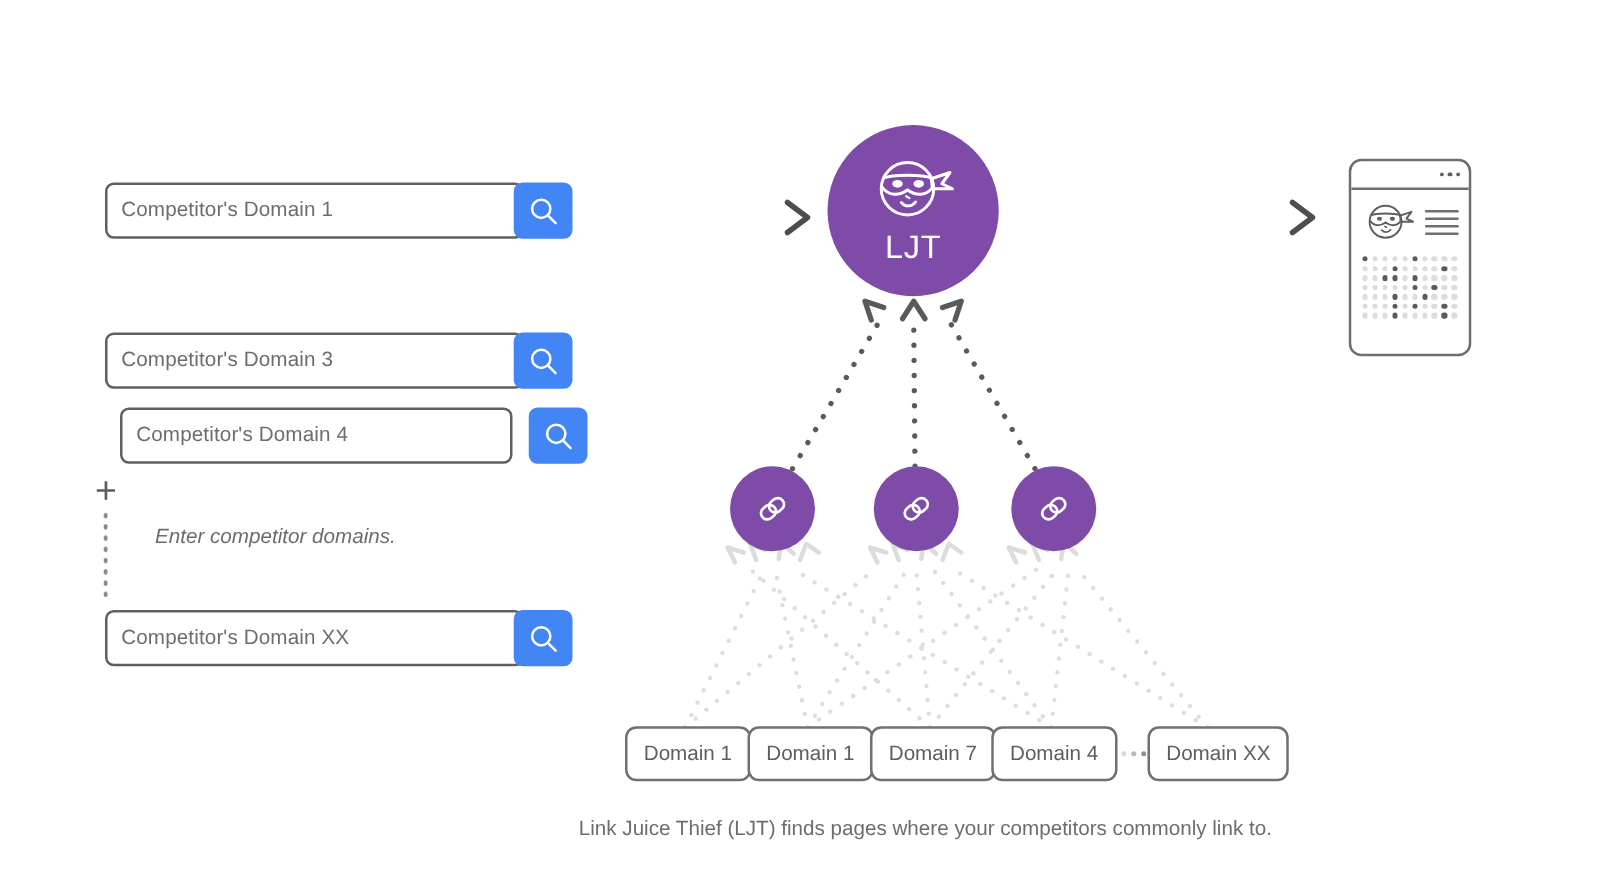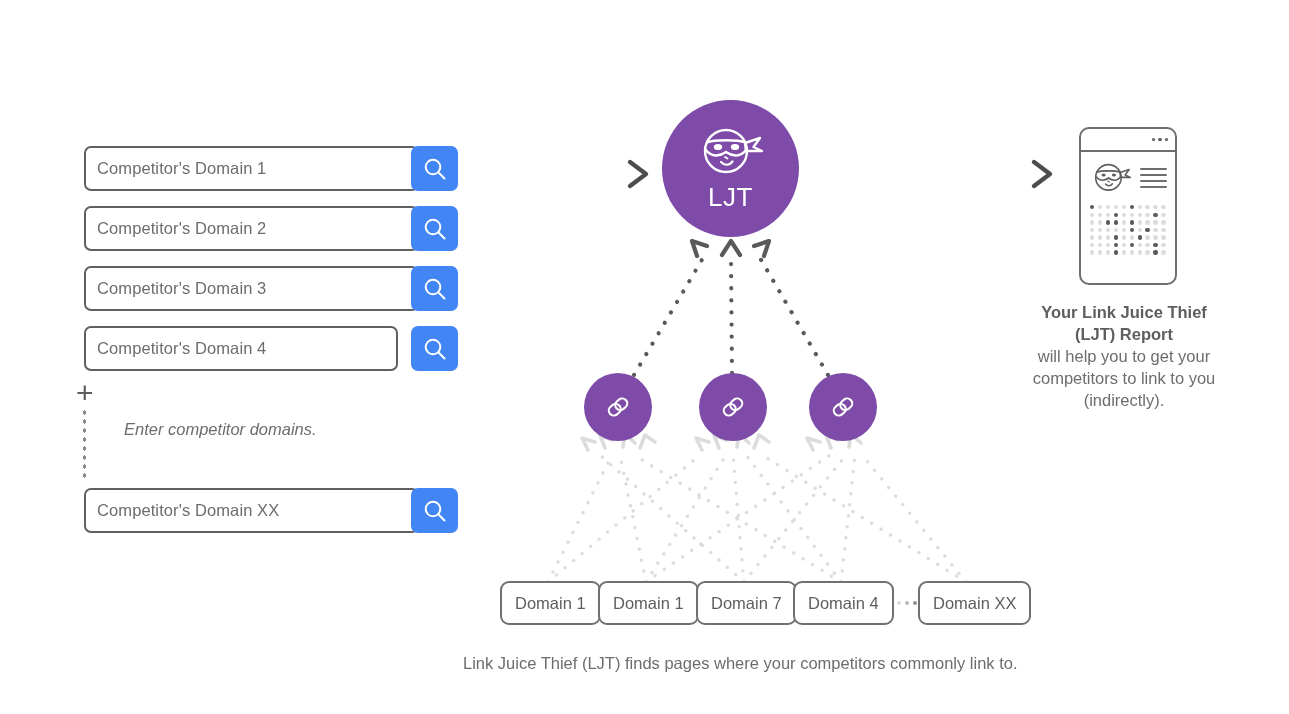--- a/index.html
+++ b/index.html
@@ -238,45 +238,34 @@
       <span class="search-field-text">Competitor's Domain 1</span>
     </div>
     <div class="search-btn">
       <svg class="mag" width="26" height="26" viewBox="0 0 26 26">
         <circle cx="11" cy="11" r="7.3" stroke="#ffffff" stroke-width="2" fill="none"></circle>
         <line x1="16.3" y1="16.3" x2="22.5" y2="22.5" stroke="#ffffff" stroke-width="2" stroke-linecap="round"></line>
       </svg>
     </div>
   </div>
 
-  <div class="search-row" style="left:84px; top:206px;">
+
+  <div class="search-row" style="left:84px; top:266px;">
     <div class="search-field">
-      <span class="search-field-text">Competitor's Domain 2</span>
+      <span class="search-field-text">Competitor's Domain 3</span>
     </div>
     <div class="search-btn">
       <svg class="mag" width="26" height="26" viewBox="0 0 26 26">
         <circle cx="11" cy="11" r="7.3" stroke="#ffffff" stroke-width="2" fill="none"></circle>
         <line x1="16.3" y1="16.3" x2="22.5" y2="22.5" stroke="#ffffff" stroke-width="2" stroke-linecap="round"></line>
       </svg>
     </div>
   </div>
 
-  <div class="search-row" style="left:84px; top:266px;">
-    <div class="search-field">
-      <span class="search-field-text">Competitor's Domain 3</span>
-    </div>
-    <div class="search-btn">
-      <svg class="mag" width="26" height="26" viewBox="0 0 26 26">
-        <circle cx="11" cy="11" r="7.3" stroke="#ffffff" stroke-width="2" fill="none"></circle>
-        <line x1="16.3" y1="16.3" x2="22.5" y2="22.5" stroke="#ffffff" stroke-width="2" stroke-linecap="round"></line>
-      </svg>
-    </div>
-  </div>
-
-  <div class="search-row" style="left:84px; top:326px;gap:21px;">
+  <div class="search-row" style="left:96px; top:326px;gap:21px;">
     <div class="search-field">
       <span class="search-field-text">Competitor's Domain 4</span>
     </div>
     <div class="search-btn">
       <svg class="mag" width="26" height="26" viewBox="0 0 26 26">
         <circle cx="11" cy="11" r="7.3" stroke="#ffffff" stroke-width="2" fill="none"></circle>
         <line x1="16.3" y1="16.3" x2="22.5" y2="22.5" stroke="#ffffff" stroke-width="2" stroke-linecap="round"></line>
       </svg>
     </div>
   </div>
@@ -461,23 +450,16 @@
           <i style="background: rgb(220, 220, 220);"></i>
           <i style="background: rgb(220, 220, 220);"></i>
           <i style="background: rgb(220, 220, 220);"></i>
           <i style="background: rgb(220, 220, 220);"></i>
           <i style="background: rgb(90, 90, 90);"></i>
           <i style="background: rgb(220, 220, 220);"></i>
         </div>
     </div>
   </div>
 
-  <div class="report-caption" style="left:999px; top:302px;">
-    <div class="bold">Your Link Juice Thief</div>
-    <div class="bold">(LJT) Report</div>
-    <div class="plain">will help you to get your</div>
-    <div class="plain">competitors to link to you</div>
-    <div class="plain">(indirectly).</div>
-  </div>
 
   <div class="footer-caption" style="left:463px; top:654px;">Link Juice Thief (LJT) finds pages where your competitors commonly link to.</div>
 
 </div>
 
 </body></html>

